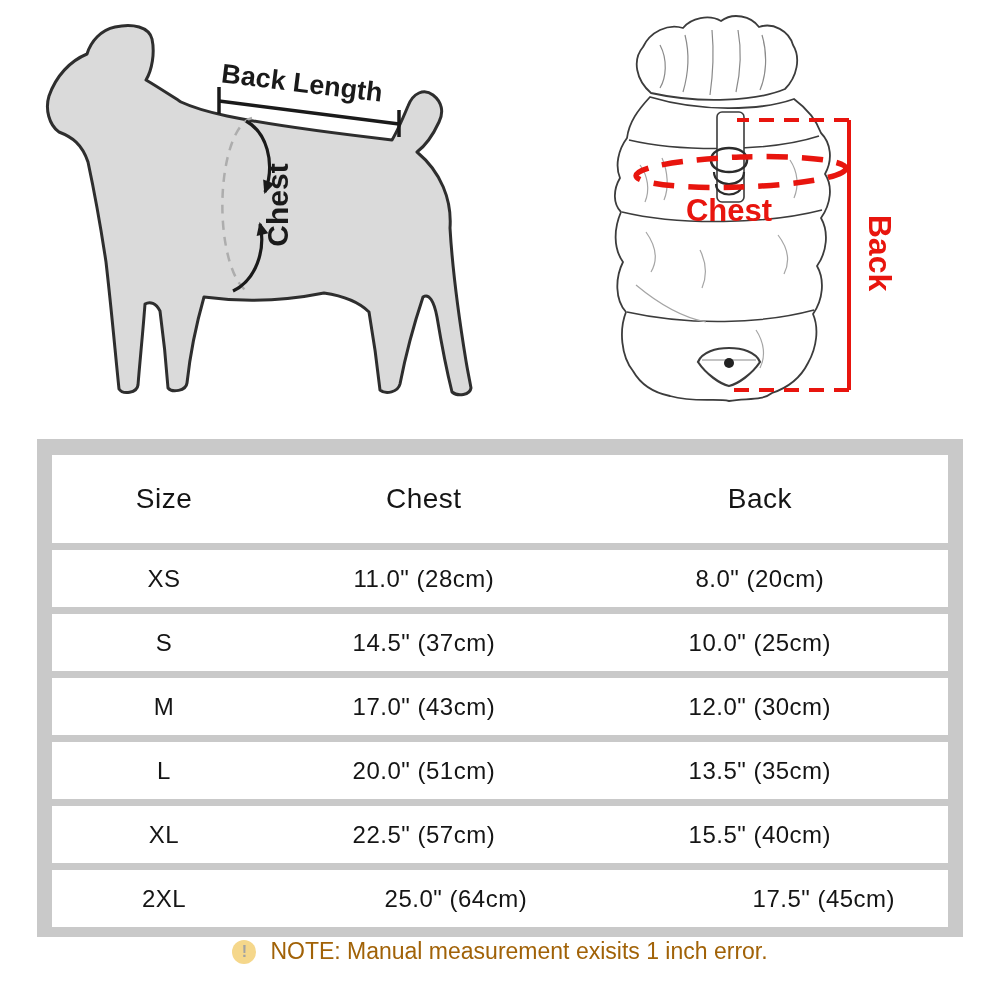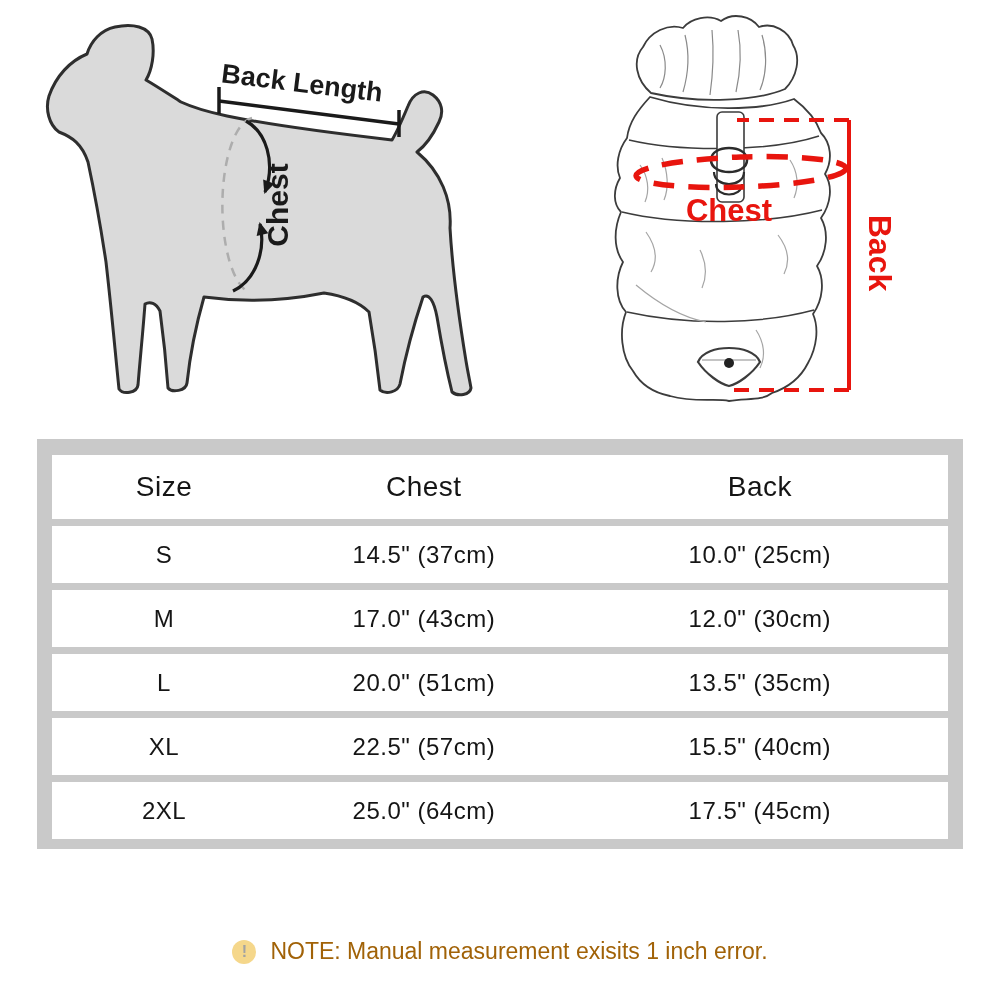--- a/index.html
+++ b/index.html
@@ -8,22 +8,22 @@
 
   
   .diagram { position:absolute; left:0; top:0; }
   .diagram text { font-family:"Liberation Sans", sans-serif; }
 
   
   .size-table { position:absolute; left:37px; top:439px; width:926px;
                 background:#c9c9c9; padding:16px 15px 10px 15px; box-sizing:border-box; }
   .t-row { display:grid; grid-template-columns:25% 33% 42%;
            background:#ffffff; height:57px; align-items:center; margin-bottom:7px; }
-  .t-row:last-child { margin-bottom:0; }
-  .t-header { height:64px; }
+  .t-row:last-child { margin-bottom:0;gap:32px; }
+  .t-header { height:88px; }
   .t-cell { text-align:center; font-size:24px; color:#151515; letter-spacing:0.5px; }
   .t-header .t-cell { font-size:28px; }
 
   
   .note { position:absolute; left:0; top:938px; width:1000px;
           display:flex; justify-content:center; align-items:center; gap:14px; }
   .note-icon { width:24px; height:24px; border-radius:50%; background:#f5d78b;
                color:#a2a2a2; font-size:16px; font-weight:700; line-height:24px;
                text-align:center; flex:0 0 auto; }
   .note-text { font-size:23px; color:#a16207; }
@@ -130,20 +130,25 @@
 </svg>
 
 <div class="size-table">
   <div class="t-row t-header">
     <div class="t-cell">Size</div>
     <div class="t-cell">Chest</div>
     <div class="t-cell">Back</div>
   </div>
 
   <div class="t-row">
+    <div class="t-cell">XS</div>
+    <div class="t-cell">11.0" (28cm)</div>
+    <div class="t-cell">8.0" (20cm)</div>
+  </div>
+  <div class="t-row">
     <div class="t-cell">S</div>
     <div class="t-cell">14.5" (37cm)</div>
     <div class="t-cell">10.0" (25cm)</div>
   </div>
   <div class="t-row">
     <div class="t-cell">M</div>
     <div class="t-cell">17.0" (43cm)</div>
     <div class="t-cell">12.0" (30cm)</div>
   </div>
   <div class="t-row">

